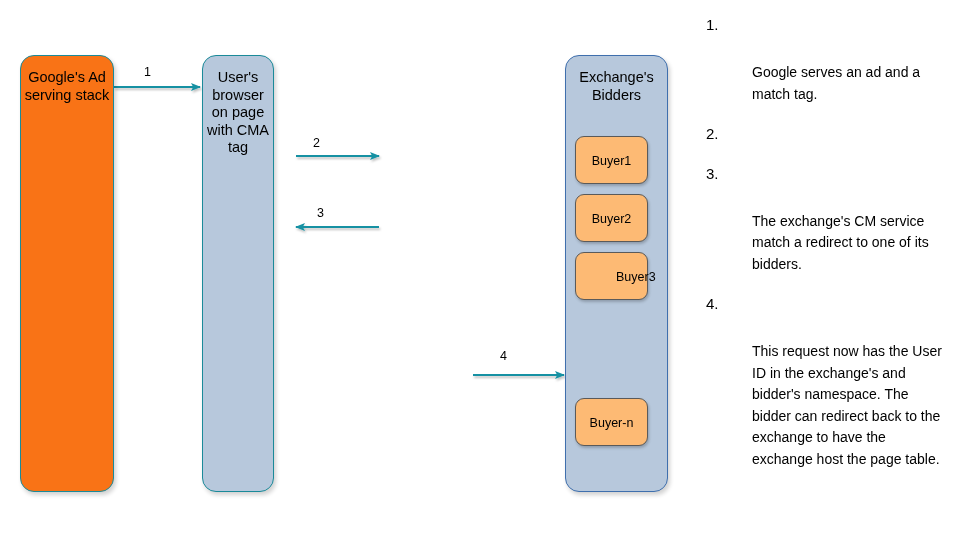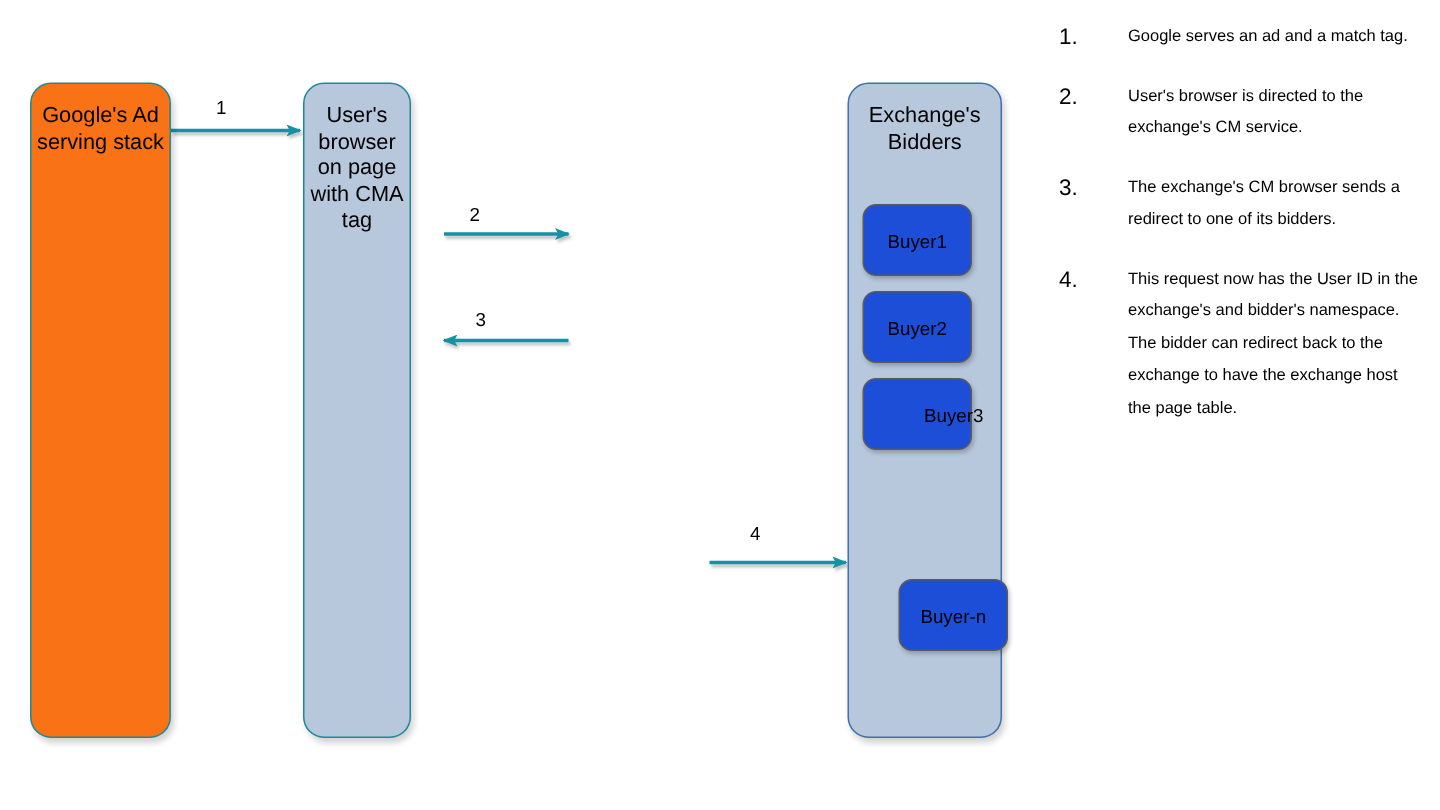--- a/index.html
+++ b/index.html
@@ -54,32 +54,32 @@
 
   .lane-title { display: block; }
 
   
   .buyer {
     position: absolute;
     box-sizing: border-box;
     left: 575px;
     width: 73px;
     height: 48px;
-    background: #1d4ed8;
+    background: #fdba74;
     border: 1.2px solid #5a5a5a;
     border-radius: 9px;
     font-size: 12.5px;
     line-height: 48px;
     text-align: center;
     box-shadow: 1px 2px 3px rgba(0,0,0,0.22);
   }
   #buyer-1 { top: 136px; }
   #buyer-2 { top: 194px; }
   #buyer-3 { top: 252px; padding-left: 40px; }
-  #buyer-n { top: 386px; margin-left: 24px; }
+  #buyer-n { top: 398px; }
 
   
   .arrow-label {
     position: absolute;
     font-size: 12.5px;
     line-height: 13px;
     color: #000;
   }
   #arrowlabel-1 { left: 144px; top: 66px; }
   #arrowlabel-2 { left: 313px; top: 137px; }
@@ -99,22 +99,23 @@
     margin-bottom: 18px;
   }
   .step-num {
     width: 46px;
     flex: 0 0 46px;
     font-size: 15px;
     line-height: 21.5px;
   }
   .step-text {
     flex: 1 1 auto;
-    font-size: 11px;
+    font-size: 14px;
     line-height: 21.5px;
+    margin-top: 48px;
   }
 
   svg { overflow: visible; }
 </style>
 </head>
 <body>
 
 <div id="canvas">
 
   <svg width="960" height="540" style="position:absolute;left:0;top:0;">
@@ -166,26 +167,25 @@
 
   <div id="steps-list">
 
     <div class="step">
       <div class="step-num">1.</div>
       <div class="step-text">Google serves an ad and a match tag.</div>
     </div>
 
     <div class="step">
       <div class="step-num">2.</div>
-      <div class="step-text">User's browser is directed to the exchange's CM service.</div>
     </div>
 
     <div class="step">
       <div class="step-num">3.</div>
-      <div class="step-text">The exchange's CM browser sends a redirect to one of its bidders.</div>
+      <div class="step-text">The exchange's CM service match a redirect to one of its bidders.</div>
     </div>
 
     <div class="step">
       <div class="step-num">4.</div>
       <div class="step-text">This request now has the User ID in the exchange's and bidder's namespace. The bidder can redirect back to the exchange to have the exchange host the page table.</div>
     </div>
 
   </div>
 
 </div>

